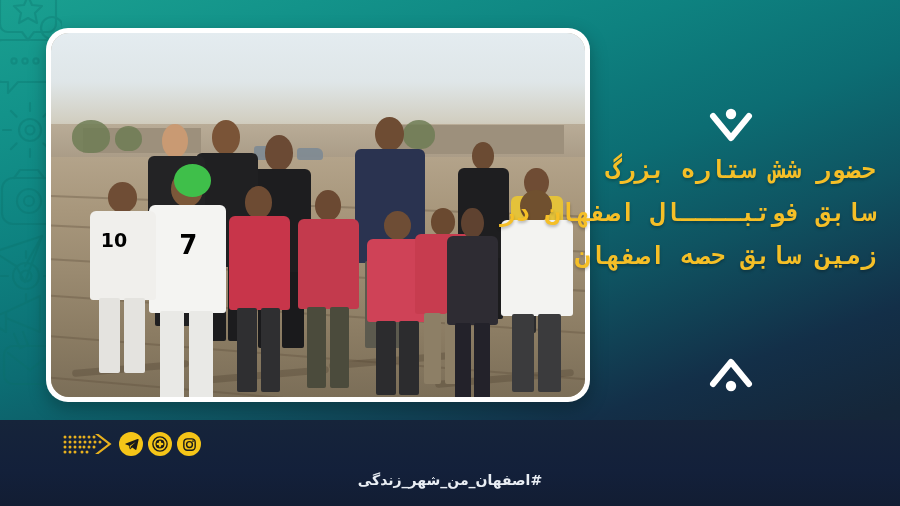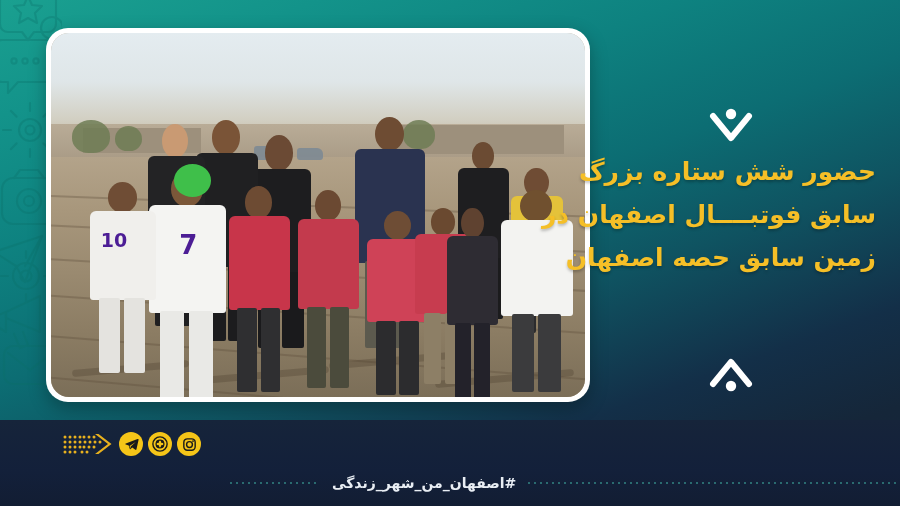--- a/index.html
+++ b/index.html
@@ -91,31 +91,32 @@
   .car {
     position:absolute; border-radius:3px 6px 3px 3px; background:#7d8a93; opacity:.9;
   }
 
   
   .person { position:absolute; bottom:0; }
   .head { position:absolute; border-radius:50%; }
   .torso { position:absolute; border-radius:6px 6px 3px 3px; }
   .legs { position:absolute; border-radius:2px; }
   .num {
-    position:absolute; color:#4c1d95; font-weight:700;
+    position:absolute; color:#000000; font-weight:700;
     font-family:"DejaVu Sans", sans-serif; line-height:1;
   }
 
   
   #headline {
     position:absolute;
     right: 24px; top: 150px;
     width: 290px;
     text-align: right;
     direction: rtl;
+    font-family: Liberation Mono, monospace;
   }
   .hl-line {
     color:#f5bf27;
     font-size: 25px;
     font-weight: 700;
     line-height: 1;
     padding: 9px 0;
     letter-spacing: 0;
     text-shadow: 0 2px 3px rgba(0,0,0,.25);
     white-space: nowrap;
@@ -164,20 +165,21 @@
     font-weight:400;
     line-height:1.1;
   }
 
   #hashtag-row {
     position:absolute;
     left:0; right:0; top:52px;
     height:22px;
     display:flex; align-items:center;
     direction: rtl;
+    flex-direction: column;
   }
   .dot-rule {
     flex: 1 1 auto;
     height: 4px;
     background-image: radial-gradient(circle, #2b6f73 1.1px, transparent 1.2px);
     background-size: 6px 4px;
     background-repeat: repeat-x;
     opacity:.95;
   }
   #hashtag-text {

